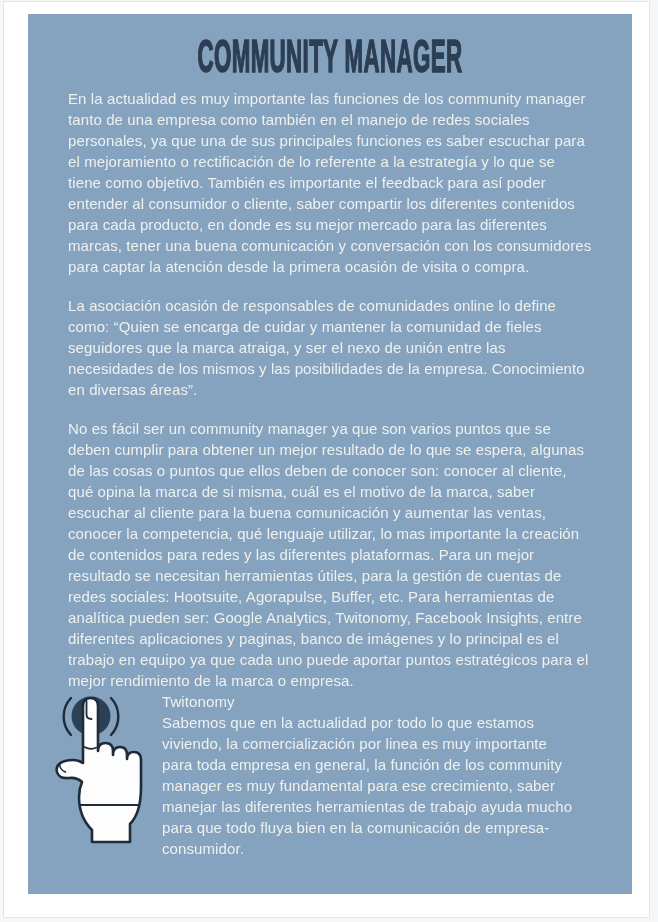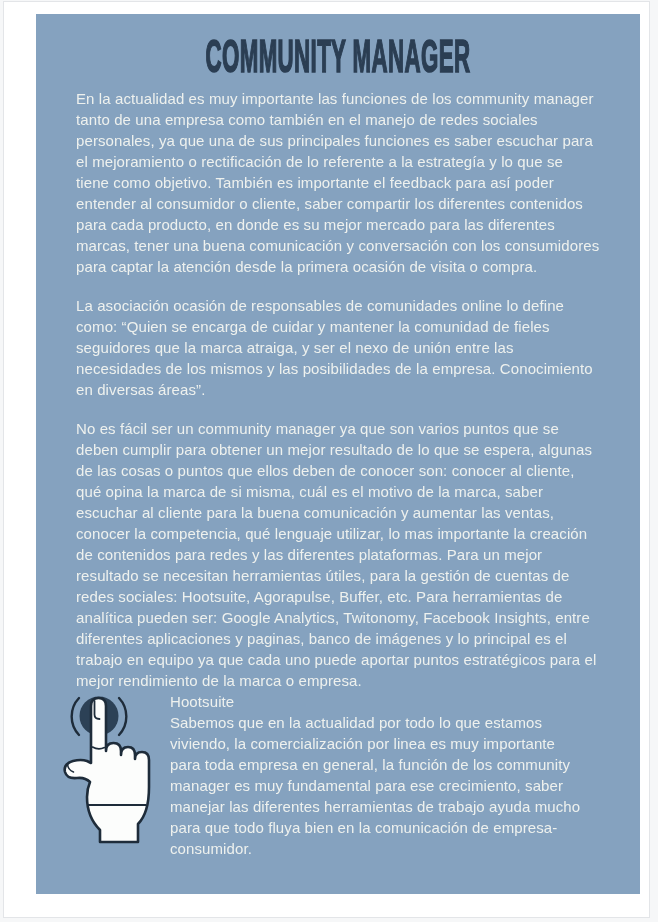--- a/index.html
+++ b/index.html
@@ -19,21 +19,21 @@
     left: 3px;
     top: 1px;
     width: 647px;
     height: 917px;
     background: #ffffff;
     border: 1px solid var(--page-border, #e3e5e8);
     box-sizing: border-box;
   }
   .poster {
     position: absolute;
-    left: 32px;
+    left: 24px;
     top: 12px;
     width: 604px;
     height: 880px;
     background: var(--poster-bg, #85a2bf);
     overflow: hidden;
   }
   .title {
     margin: 22px 0 10px 0;
     height: 42px;
     display: flex;
@@ -123,20 +123,20 @@
             <path d="M40.5,16 L40.5,29.5 Q40.5,34 45.5,34" fill="none" stroke="var(--hand-outline, #1e2c3a)" stroke-width="1.8" stroke-linecap="round"></path>
 
             <path d="M38.5,62 q6,3.5 12,0.5" fill="none" stroke="var(--hand-outline, #1e2c3a)" stroke-width="1.6" stroke-linecap="round"></path>
 
             <path d="M13.5,79 q0.5,6 6,8" fill="none" stroke="var(--hand-outline, #1e2c3a)" stroke-width="1.6" stroke-linecap="round"></path>
 
             <path d="M34,120 L92,120" fill="none" stroke="var(--hand-outline, #1e2c3a)" stroke-width="1.8"></path>
           </svg>
         </div>
         <div class="conclusion-body">
-          <div>Hootsuite</div>
+          <div>Twitonomy</div>
           <div>Sabemos que en la actualidad por todo lo que estamos viviendo, la comercialización por linea es muy importante para toda empresa en general, la función de los community manager es muy fundamental para ese crecimiento, saber manejar las diferentes herramientas de trabajo ayuda mucho para que todo fluya bien en la comunicación de empresa-consumidor.</div>
         </div>
       </div>
     </div>
 
   </div>
 </div>
 
 </body></html>

